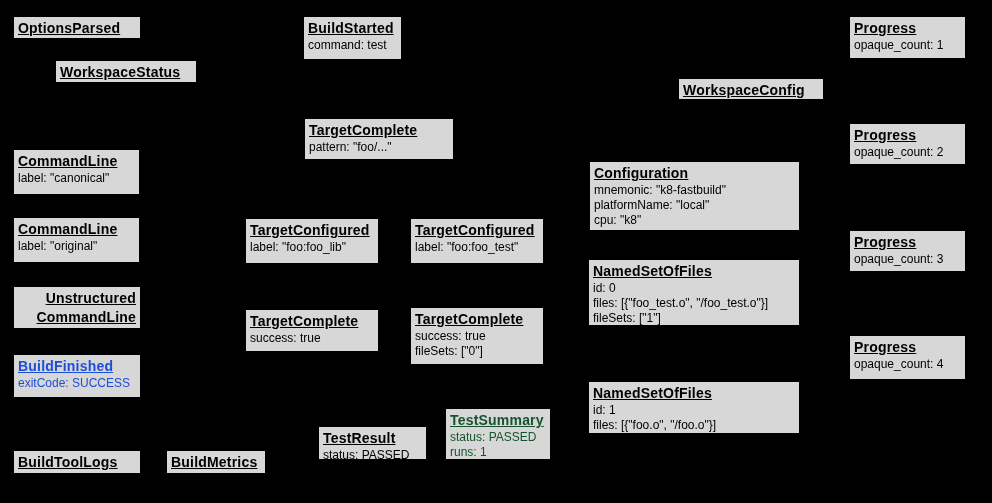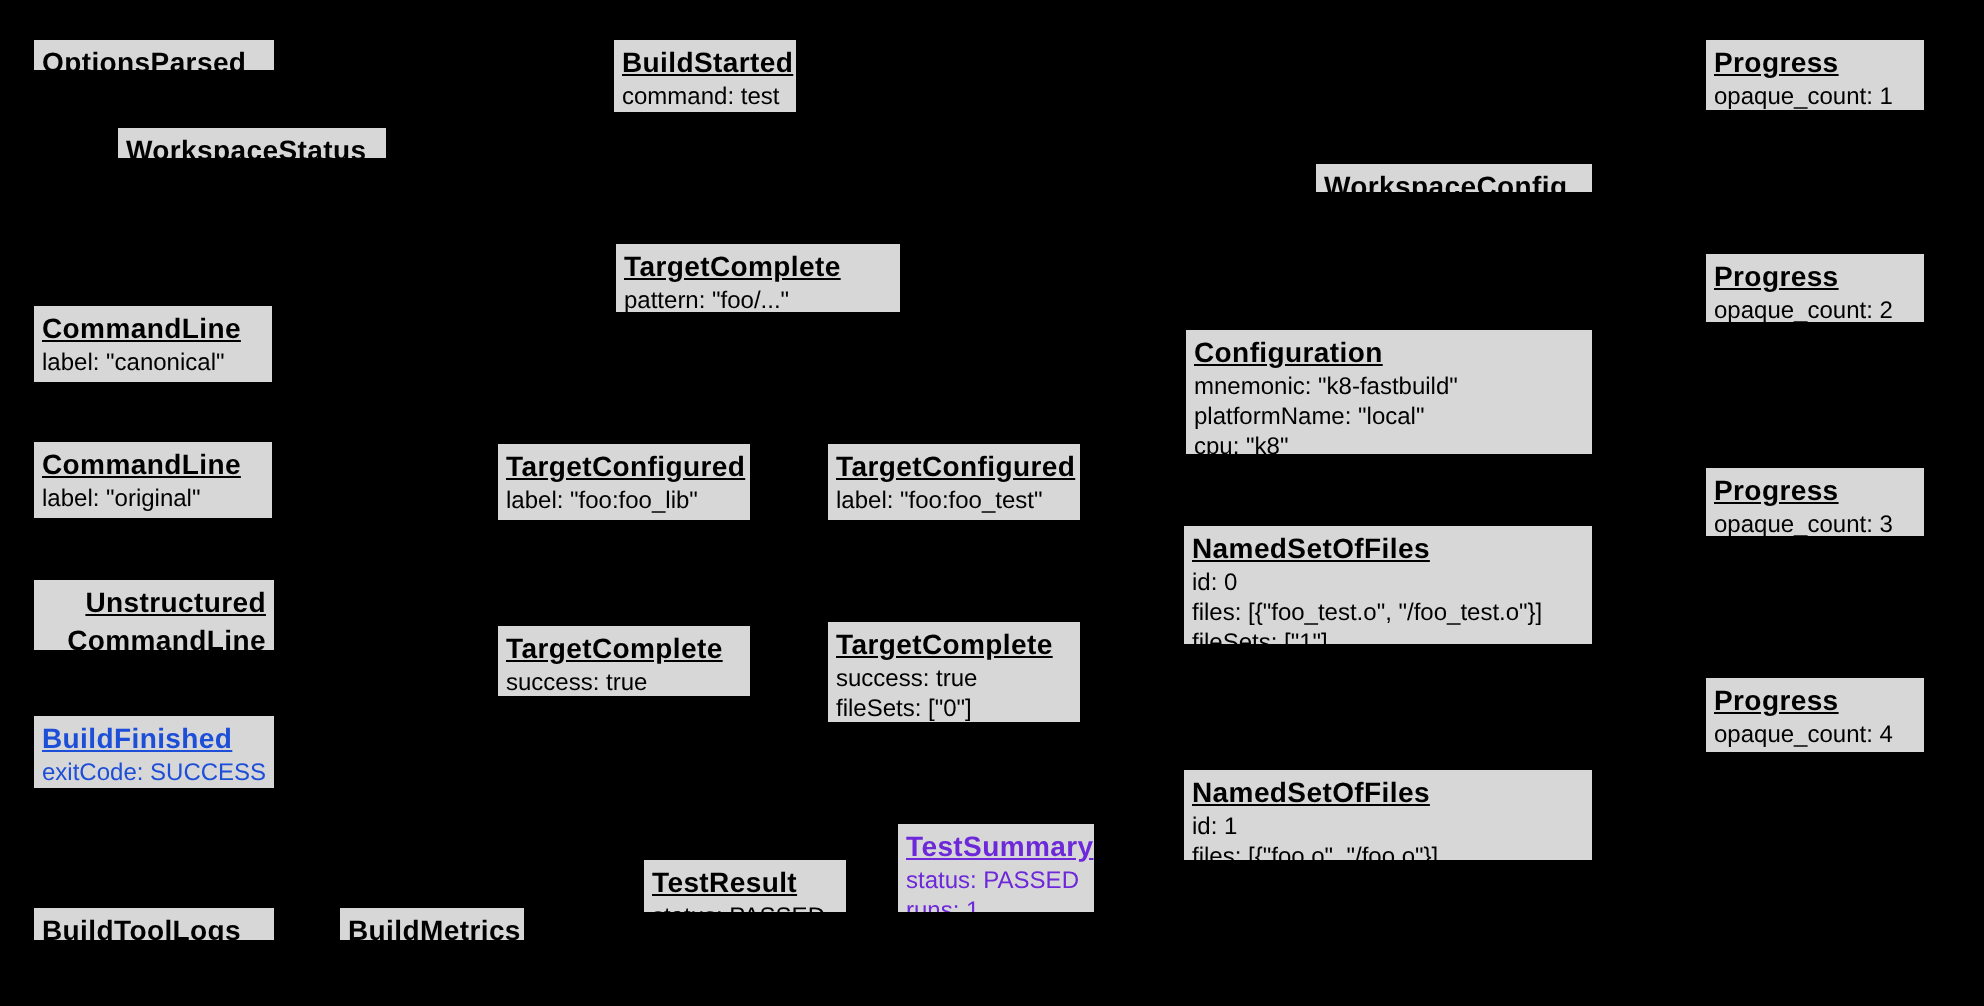--- a/index.html
+++ b/index.html
@@ -8,21 +8,21 @@
     font-family: "Liberation Sans", "DejaVu Sans", sans-serif;
     width: 992px; height: 503px; overflow: hidden; position: relative;
   }
   #stage {
     position: absolute; left: 0; top: 0;
     width: 992px; height: 503px;
   }
   .node {
     position: absolute;
     background: #d7d7d7;
-    border: 7px solid #7f1d1d;
+    border: 4px solid #7f1d1d;
     color: #000;
     padding: 2px 4px 0 4px;
     overflow: hidden;
   }
   .node-title {
     font-weight: bold;
     font-size: 14px;
     line-height: 19px;
     text-decoration: underline;
     white-space: pre-line;
@@ -88,26 +88,26 @@
     </div>
     <div class="node" style="left: 407px; top: 304px; width: 140px; height: 64px; background: rgb(215, 215, 215); border-color: rgb(0, 0, 0); color: rgb(0, 0, 0);">
     <div class="node-title">TargetComplete</div>
   <div class="node-line">success: true</div>
       <div class="node-line">fileSets: ["0"]</div>
     </div>
     <div class="node" style="left: 315px; top: 423px; width: 115px; height: 40px; background: rgb(215, 215, 215); border-color: rgb(0, 0, 0); color: rgb(0, 0, 0);">
     <div class="node-title">TestResult</div>
   <div class="node-line">status: PASSED</div>
     </div>
-    <div class="node" style="left: 442px; top: 405px; width: 112px; height: 58px; background: rgb(215, 215, 215); border-color: rgb(0, 0, 0); color: #6d28d9;">
+    <div class="node" style="left: 442px; top: 405px; width: 112px; height: 58px; background: rgb(215, 215, 215); border-color: rgb(0, 0, 0); color: #14532d;">
     <div class="node-title">TestSummary</div>
   <div class="node-line">status: PASSED</div>
       <div class="node-line">runs: 1</div>
     </div>
-    <div class="node" style="left: 651px; top: 75px; width: 152px; height: 28px; background: rgb(215, 215, 215); border-color: rgb(0, 0, 0); color: rgb(0, 0, 0);">
+    <div class="node" style="left: 675px; top: 75px; width: 152px; height: 28px; background: rgb(215, 215, 215); border-color: rgb(0, 0, 0); color: rgb(0, 0, 0);">
     <div class="node-title">WorkspaceConfig</div>
   </div>
     <div class="node" style="left: 586px; top: 158px; width: 217px; height: 76px; background: rgb(215, 215, 215); border-color: rgb(0, 0, 0); color: rgb(0, 0, 0);">
     <div class="node-title">Configuration</div>
   <div class="node-line">mnemonic: "k8-fastbuild"</div>
       <div class="node-line">platformName: "local"</div>
       <div class="node-line">cpu: "k8"</div>
     </div>
     <div class="node" style="left: 585px; top: 256px; width: 218px; height: 73px; background: rgb(215, 215, 215); border-color: rgb(0, 0, 0); color: rgb(0, 0, 0);">
     <div class="node-title">NamedSetOfFiles</div>

